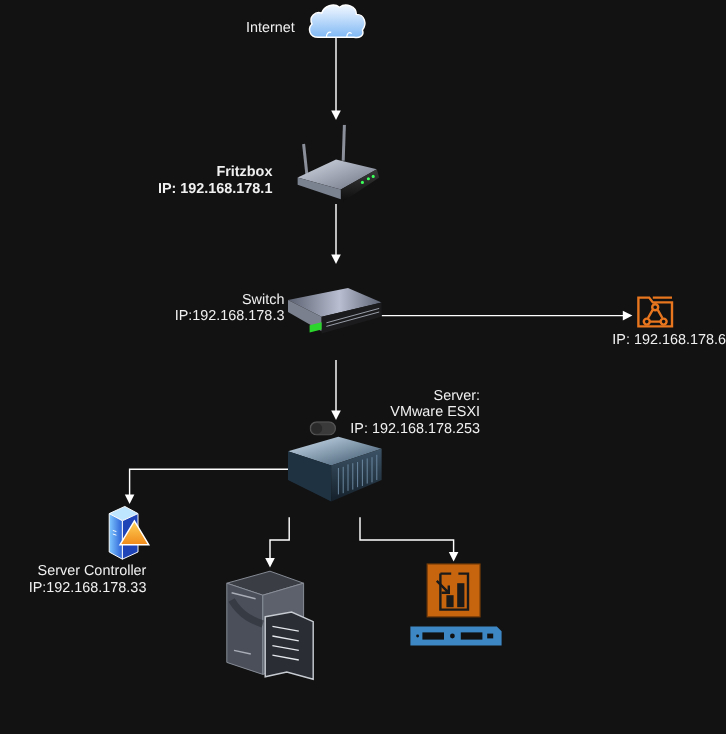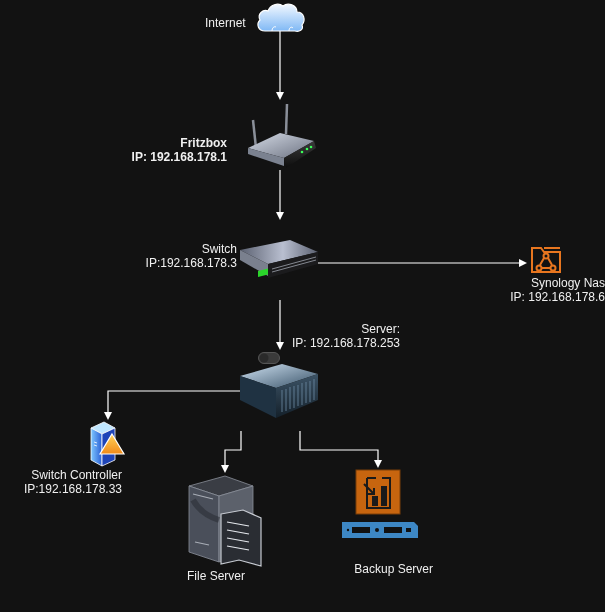--- a/index.html
+++ b/index.html
@@ -137,21 +137,20 @@
       <path d="M2,6 L2,28 L30,28 L30,8 L14,8 L11,4 L2,4 Z"></path>
       <path d="M14,4 L30,4"></path>
       <circle cx="16" cy="12" r="2.5"></circle>
       <circle cx="9" cy="24" r="2.5"></circle>
       <circle cx="23" cy="24" r="2.5"></circle>
       <path d="M14,14 L10,21 M18,14 L22,21 M12,24 L20,24"></path>
     </g>
   </svg>
 </div>
 <div class="label" style="left:495px;top:276px;width:110px;">
-  <span>Synology Nas</span>
   <span>IP: 192.168.178.6</span>
 </div>
 
 <div class="node" style="left:258px;top:350px;">
   <svg width="22" height="12" viewBox="0 0 22 12">
     <rect x="0.5" y="0.5" width="21" height="11" rx="5.5" fill="#3a3a3a" stroke="#555"></rect>
     <circle cx="6" cy="6" r="4.5" fill="#2a2a2a"></circle>
   </svg>
 </div>
 <div class="node" style="left:238px;top:362px;">
@@ -177,20 +176,21 @@
         <path d="M60,23 L60,44"></path>
         <path d="M64,21 L64,43"></path>
       <path d="M68,20 L68,41"></path>
         <path d="M72,19 L72,40"></path>
         <path d="M76,17 L76,38"></path>
     </g>
   </svg>
 </div>
 <div class="label" style="left:280px;top:322px;width:120px;">
   <span>Server:</span>
+  <span>VMware ESXI</span>
   <span>IP: 192.168.178.253</span>
 </div>
 
 <div class="node" style="left:88px;top:420px;">
   <svg width="40" height="48" viewBox="0 0 40 48">
     <defs>
       <linearGradient id="dcf" x1="0" y1="0" x2="1" y2="0">
         <stop offset="0" stop-color="#7fc8ff"></stop>
         <stop offset="1" stop-color="#2a5fd6"></stop>
       </linearGradient>
@@ -200,21 +200,21 @@
       </linearGradient>
     </defs>
     <path d="M3,8 L16,2 L27,8 L14,14 Z" fill="#bfe6ff" stroke="#fff" stroke-width="0.8"></path>
     <path d="M3,8 L3,40 L14,46 L14,14 Z" fill="url(#dcf)" stroke="#fff" stroke-width="0.8"></path>
     <path d="M14,14 L27,8 L27,40 L14,46 Z" fill="#1e44b8" stroke="#fff" stroke-width="0.8"></path>
     <path d="M6,22 L9,23 M6,25 L9,26" stroke="#fff" stroke-width="0.8"></path>
     <path d="M24,14 L36,34 L12,34 Z" fill="url(#dct)" stroke="#fff" stroke-width="1.2"></path>
   </svg>
 </div>
 <div class="label" style="left:2px;top:468px;width:120px;">
-  <span>Switch Controller</span>
+  <span>Server Controller</span>
   <span>IP:192.168.178.33</span>
 </div>
 
 <div class="node" style="left:187px;top:474px;">
   <svg width="76" height="96" viewBox="0 0 76 96">
     <path d="M2,12 L38,2 L66,12 L32,22 Z" fill="#3a3d44" stroke="#8a8f99" stroke-width="0.8"></path>
     <path d="M2,12 L2,78 L32,88 L32,22 Z" fill="#4a4f5a" stroke="#8a8f99" stroke-width="0.8"></path>
     <path d="M32,22 L66,12 L66,78 L32,88 Z" fill="#5c616b" stroke="#8a8f99" stroke-width="0.8"></path>
     <path d="M6,26 C14,40 26,44 32,46" fill="none" stroke="#2c2f35" stroke-width="6" opacity="0.6"></path>
     <line x1="6" y1="20" x2="26" y2="25" stroke="#a8adb6" stroke-width="1.2"></line>
@@ -222,35 +222,33 @@
     <path d="M34,40 L56,36 L74,44 L74,92 L52,86 L34,90 Z" fill="#2a2d33" stroke="#c6cad1" stroke-width="1.2"></path>
     <g stroke="#e4e7ec" stroke-width="1.1">
       <line x1="40" y1="48" x2="62" y2="52"></line>
       <line x1="40" y1="56" x2="62" y2="60"></line>
       <line x1="40" y1="64" x2="62" y2="68"></line>
       <line x1="40" y1="72" x2="62" y2="76"></line>
     </g>
   </svg>
 </div>
 <div class="label" style="left:135px;top:569px;width:110px;">
-  <span>File Server</span>
 </div>
 
 <div class="node" style="left:340px;top:468px;">
   <svg width="80" height="76" viewBox="0 0 80 76">
     <rect x="16" y="2" width="44" height="44" fill="#c7650f" stroke="#7a3e08" stroke-width="1"></rect>
     <g fill="none" stroke="#1a1a1a" stroke-width="2">
       <path d="M27,10 L36,10 M27,10 L27,40 L50,40 L50,10 L42,10"></path>
       <path d="M24,16 L34,26 M34,20 L34,26 L28,26"></path>
     </g>
     <rect x="32" y="28" width="6" height="10" fill="#1a1a1a"></rect>
     <rect x="41" y="18" width="6" height="20" fill="#1a1a1a"></rect>
     <path d="M2,54 L74,54 L78,58 L78,70 L2,70 Z" fill="#3d87c4"></path>
     <rect x="12" y="59" width="18" height="6" fill="#111"></rect>
     <rect x="44" y="59" width="18" height="6" fill="#111"></rect>
     <circle cx="8" cy="62" r="1.2" fill="#111"></circle>
     <circle cx="37" cy="62" r="2" fill="#111"></circle>
     <rect x="66" y="60" width="5" height="4" fill="#111"></rect>
   </svg>
 </div>
 <div class="label" style="left:323px;top:562px;width:110px;">
-  <span>Backup Server</span>
 </div>
 
 </body></html>

